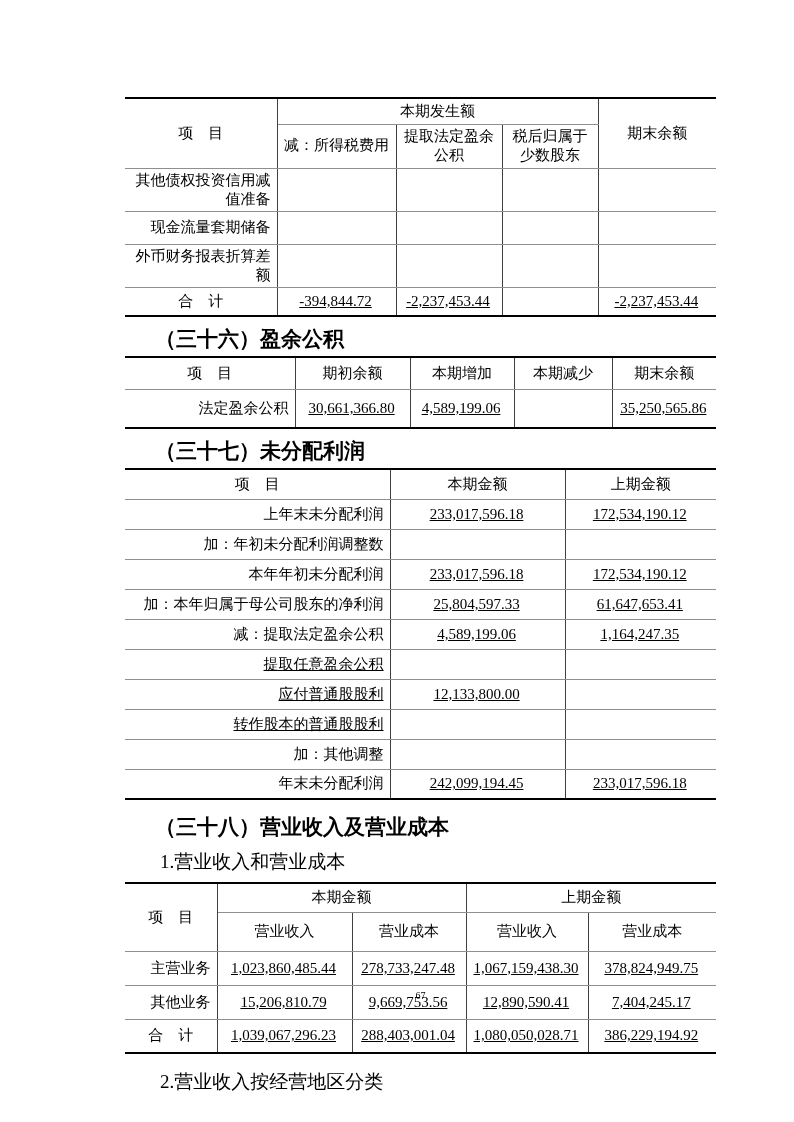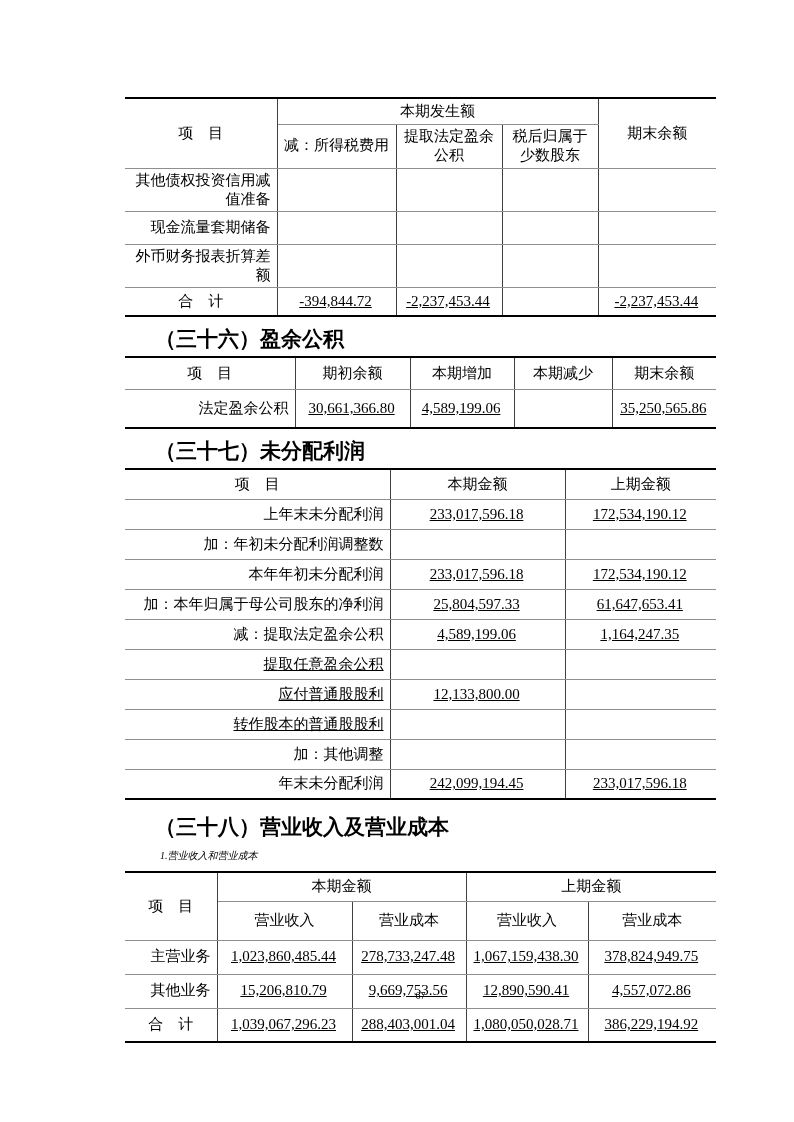--- a/index.html
+++ b/index.html
@@ -28,21 +28,21 @@
   .r { text-align:center; padding-right:8px !important;text-decoration:underline; }
   .l { text-align:right; }
   .ind { padding-left:33px !important;text-decoration:underline; }
 
   .h26{height:26px} .h44{height:44px} .h38{height:38px} .h33{height:33px}
   .h39{height:39px} .h28{height:28px} .h32{height:32px} .h31{height:39px}
   .h30{height:30px} .h29{height:29px} .h34{height:34px}
 
   .sec-title { font-weight:bold; font-size:21px; line-height:1.25; margin:9px 0 4px 30px; }
   .sec-title.gap-lg { margin-top:14px; margin-bottom:0; }
-  .sub-title { font-size:10px; line-height:1.25; margin:9px 0 9px 35px;font-style:italic; }
+  .sub-title { font-size:19px; line-height:1.25; margin:9px 0 9px 35px; }
   .sub-title.after-table { margin-top:16px; }
   .page-num { position:absolute; top:990px; left:125px; width:591px; text-align:center; font-size:10px; }
 </style>
 </head>
 <body>
 
 <div class="page">
   <div class="content">
 
     <table class="fin">
@@ -223,27 +223,28 @@
           <td class="r">1,023,860,485.44</td>
           <td class="r">278,733,247.48</td>
           <td class="r">1,067,159,438.30</td>
           <td class="r">378,824,949.75</td>
         </tr>
         <tr class="h34">
           <td class="l">其他业务</td>
           <td class="r">15,206,810.79</td>
           <td class="r">9,669,753.56</td>
           <td class="r">12,890,590.41</td>
-          <td class="r">4,557,072.86</td>
+          <td class="r">7,404,245.17</td>
         </tr>
         <tr class="h34">
           <td class="c">合　计</td>
           <td class="r">1,039,067,296.23</td>
           <td class="r">288,403,001.04</td>
           <td class="r">1,080,050,028.71</td>
           <td class="r">386,229,194.92</td>
         </tr>
       </tbody>
     </table>
+    <div class="sub-title after-table">2.营业收入按经营地区分类</div>
   </div>
 
   <div class="page-num">67</div>
 </div>
 
 </body></html>

